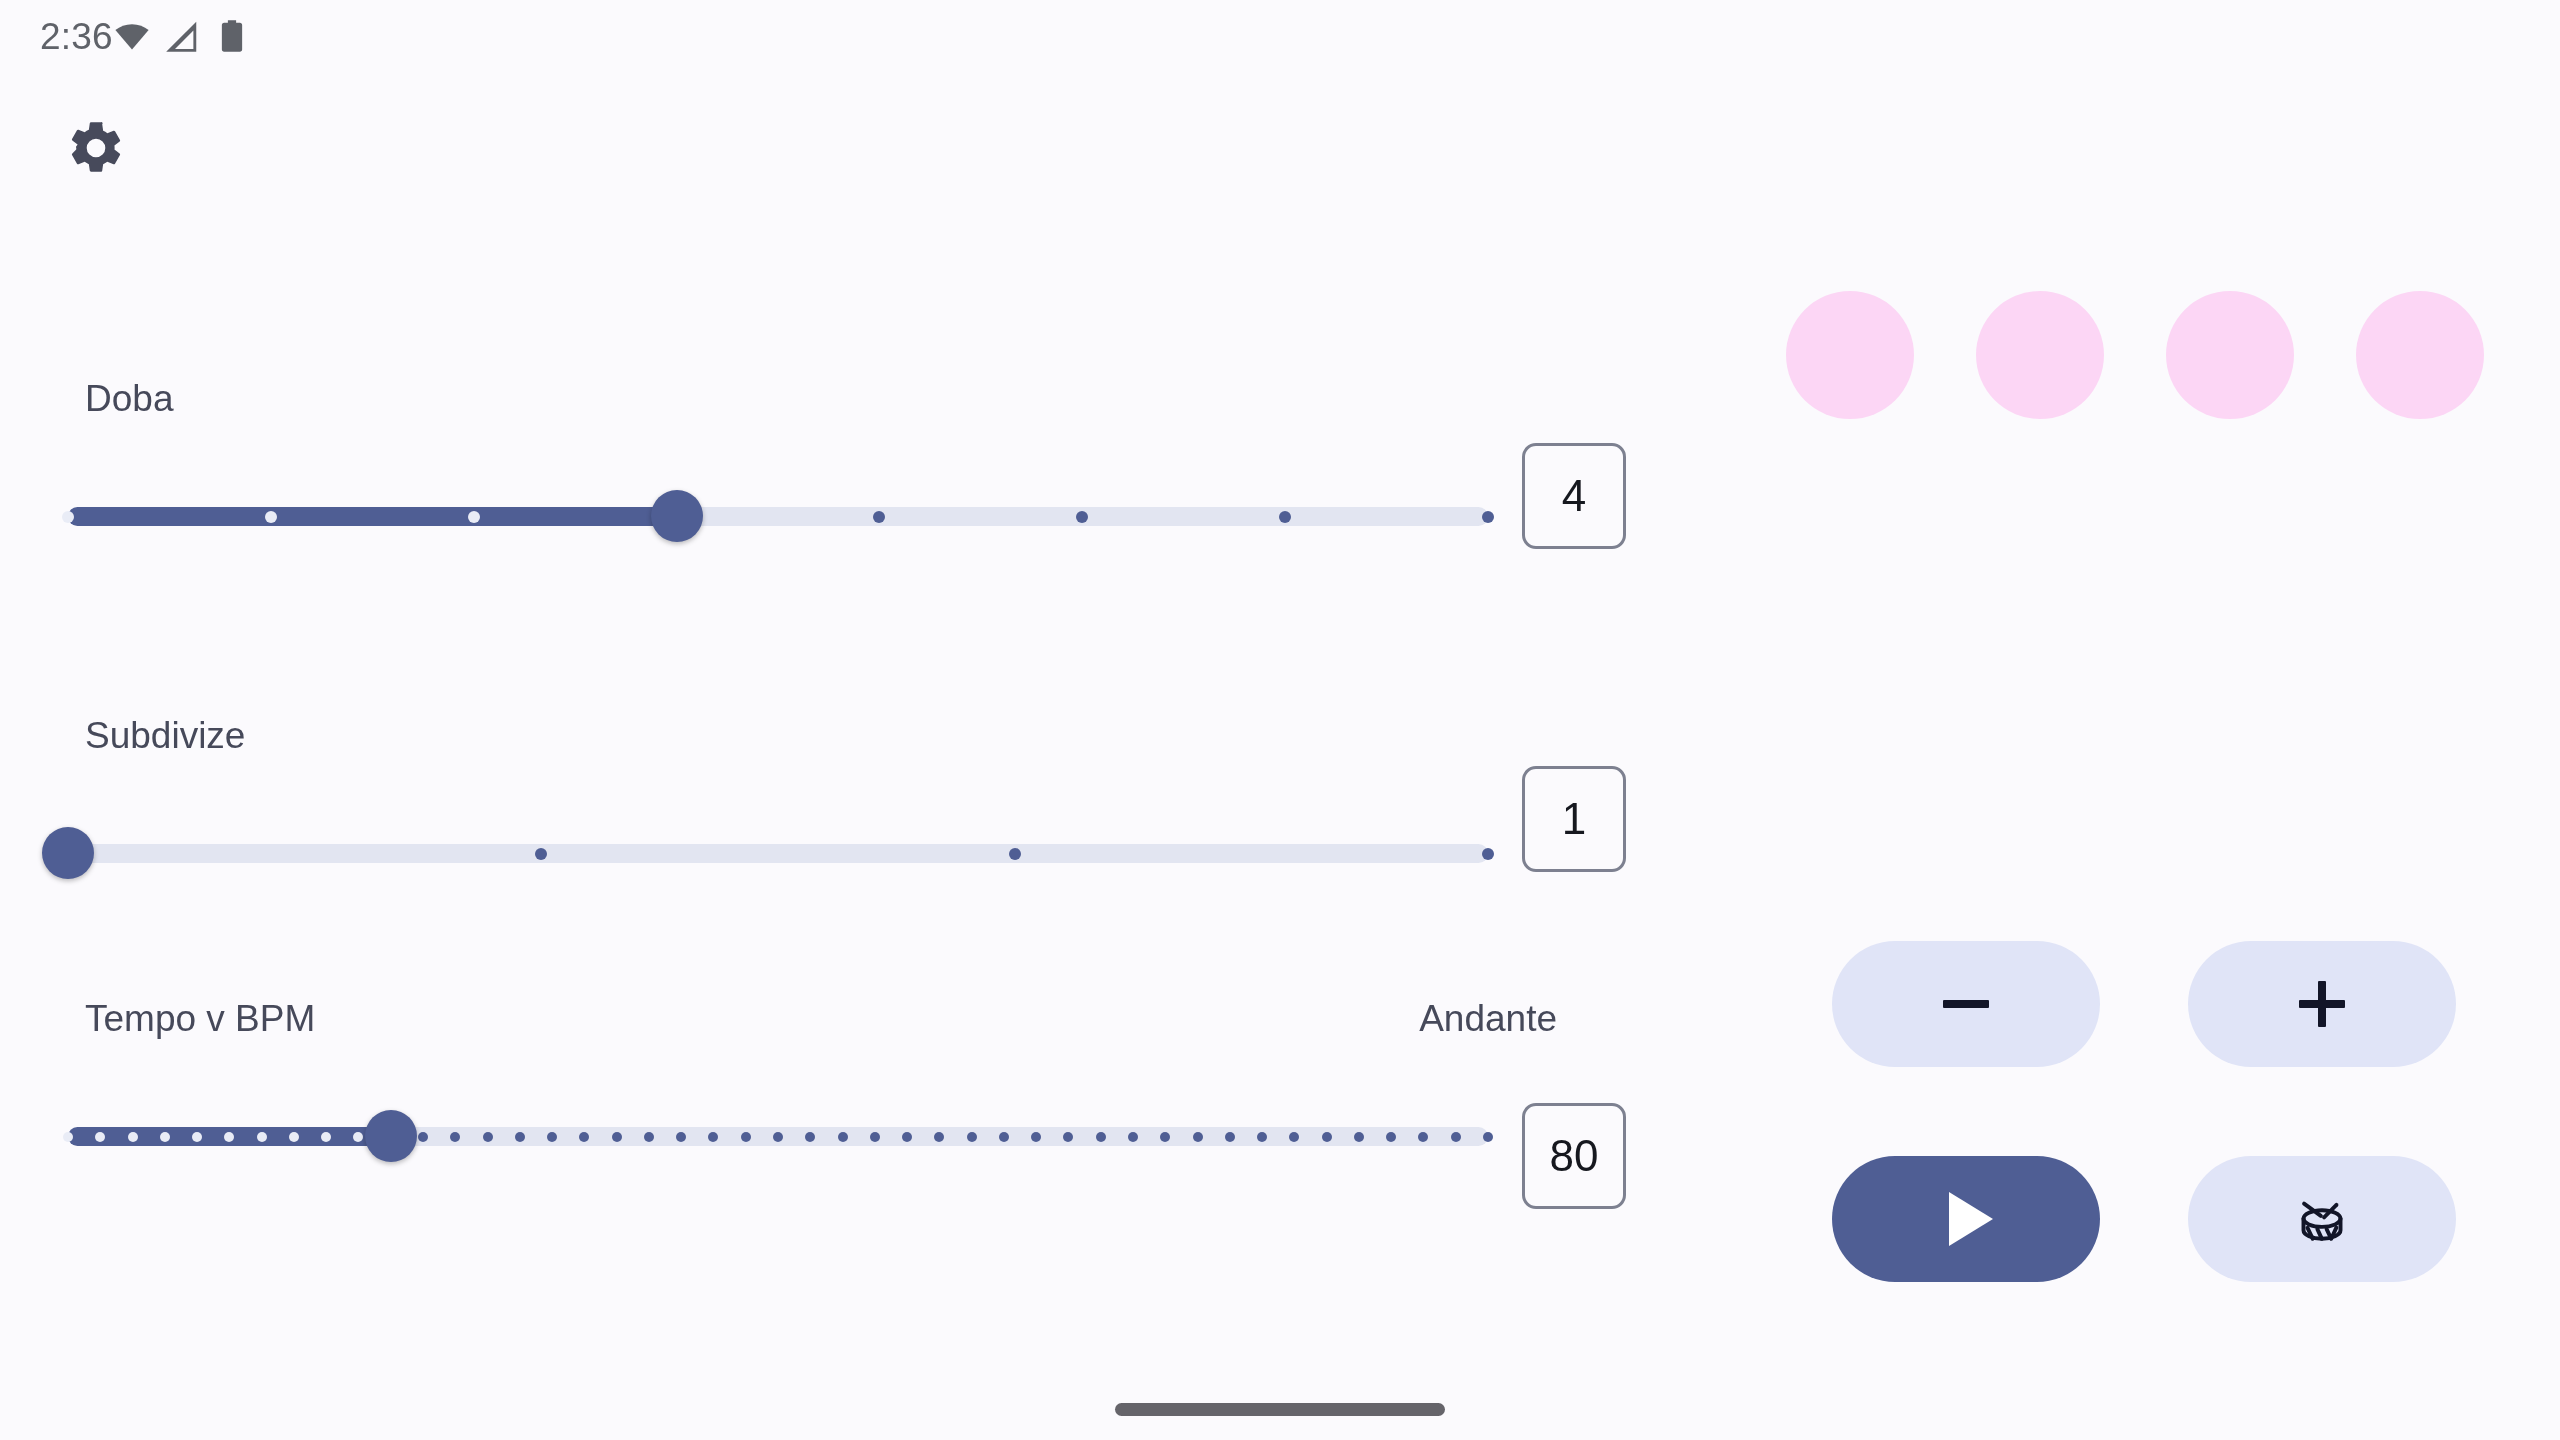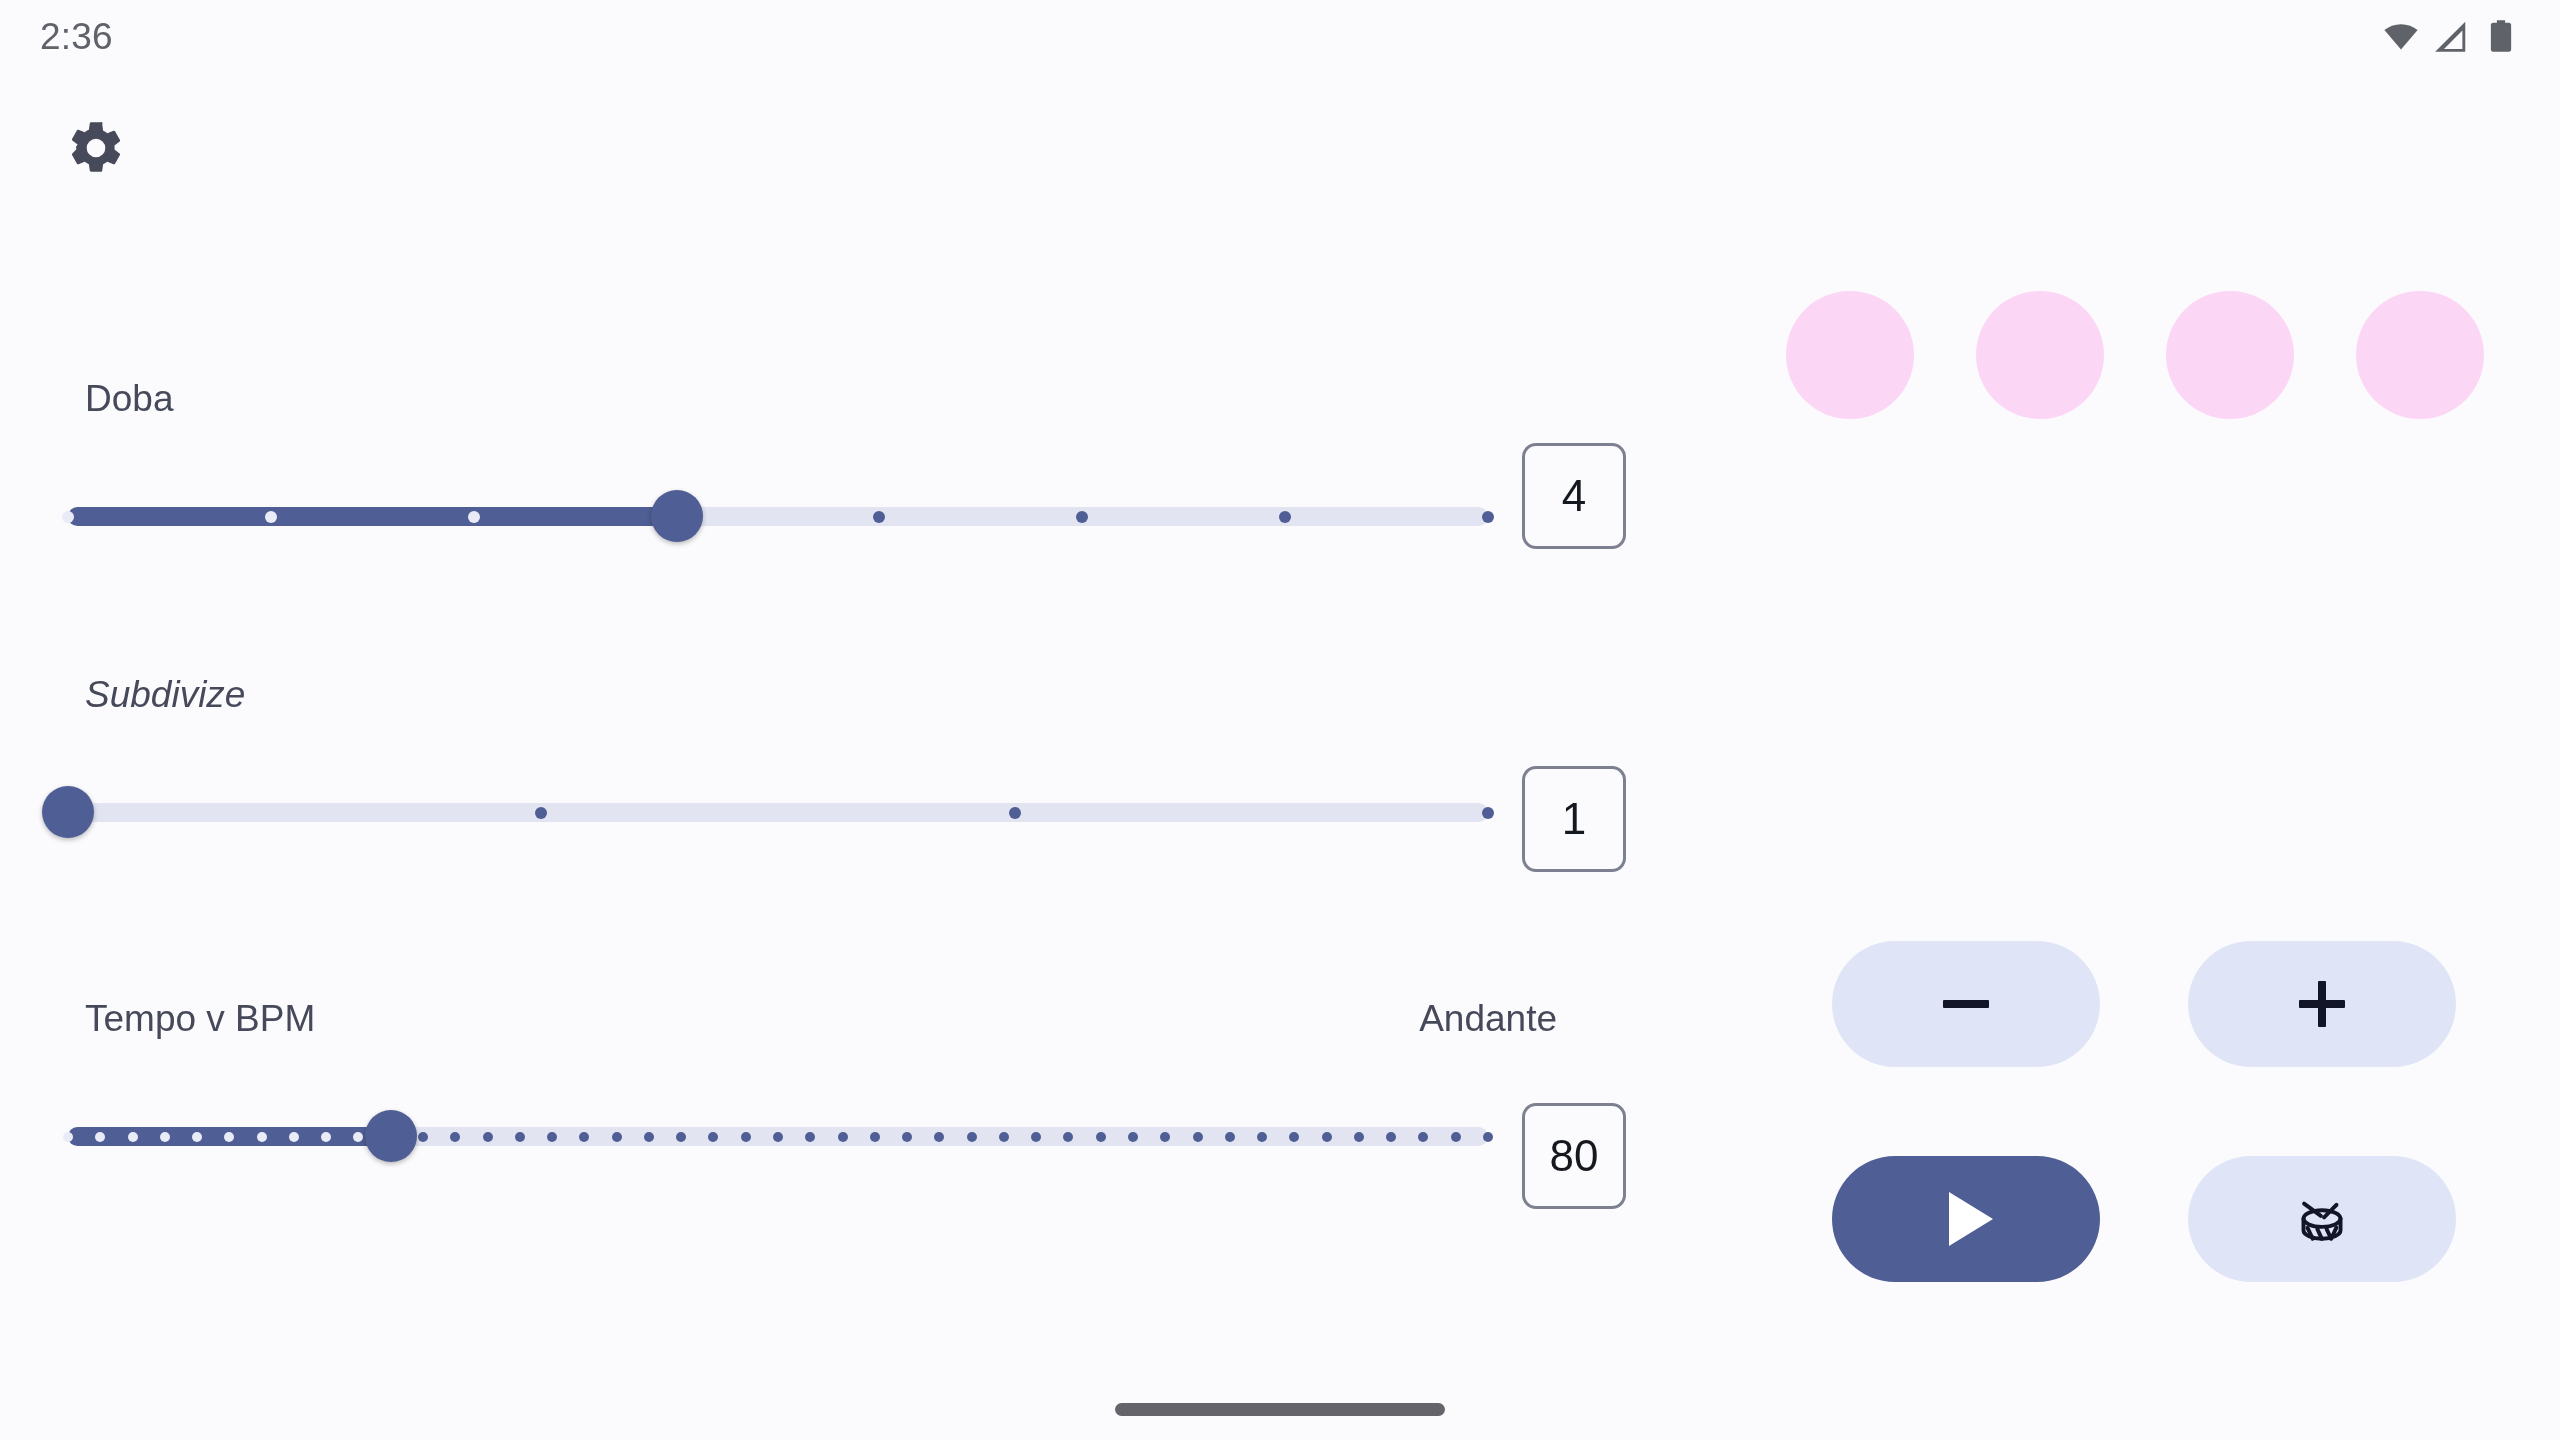--- a/index.html
+++ b/index.html
@@ -18,21 +18,20 @@
   }
 
   
   #status-bar {
     position: absolute;
     left: 0; top: 0;
     width: 2560px;
     height: 72px;
     display: flex;
     align-items: center;
-    justify-content: space-between;
     padding: 0 40px;
     box-sizing: border-box;
   }
   #status-clock {
     font-size: 37px;
     color: #5F6269;
     letter-spacing: 0.2px;
     line-height: 1;
   }
   #status-icons {
@@ -90,21 +89,21 @@
 
   
   .control-row {
     position: absolute;
     left: 0;
     width: 1720px;
     height: 190px;
     padding-left: 37px;
   }
   #row-doba      { top: 380px; }
-  #row-subdivize { top: 676px; font-style: italic; }
+  #row-subdivize { top: 717px; }
   #row-tempo     { top: 1000px; }
 
   .row-labels {
     position: relative;
     height: 52px;
     margin-left: 48px;
     margin-right: 0;
     width: 1472px;
   }
   .row-label {

